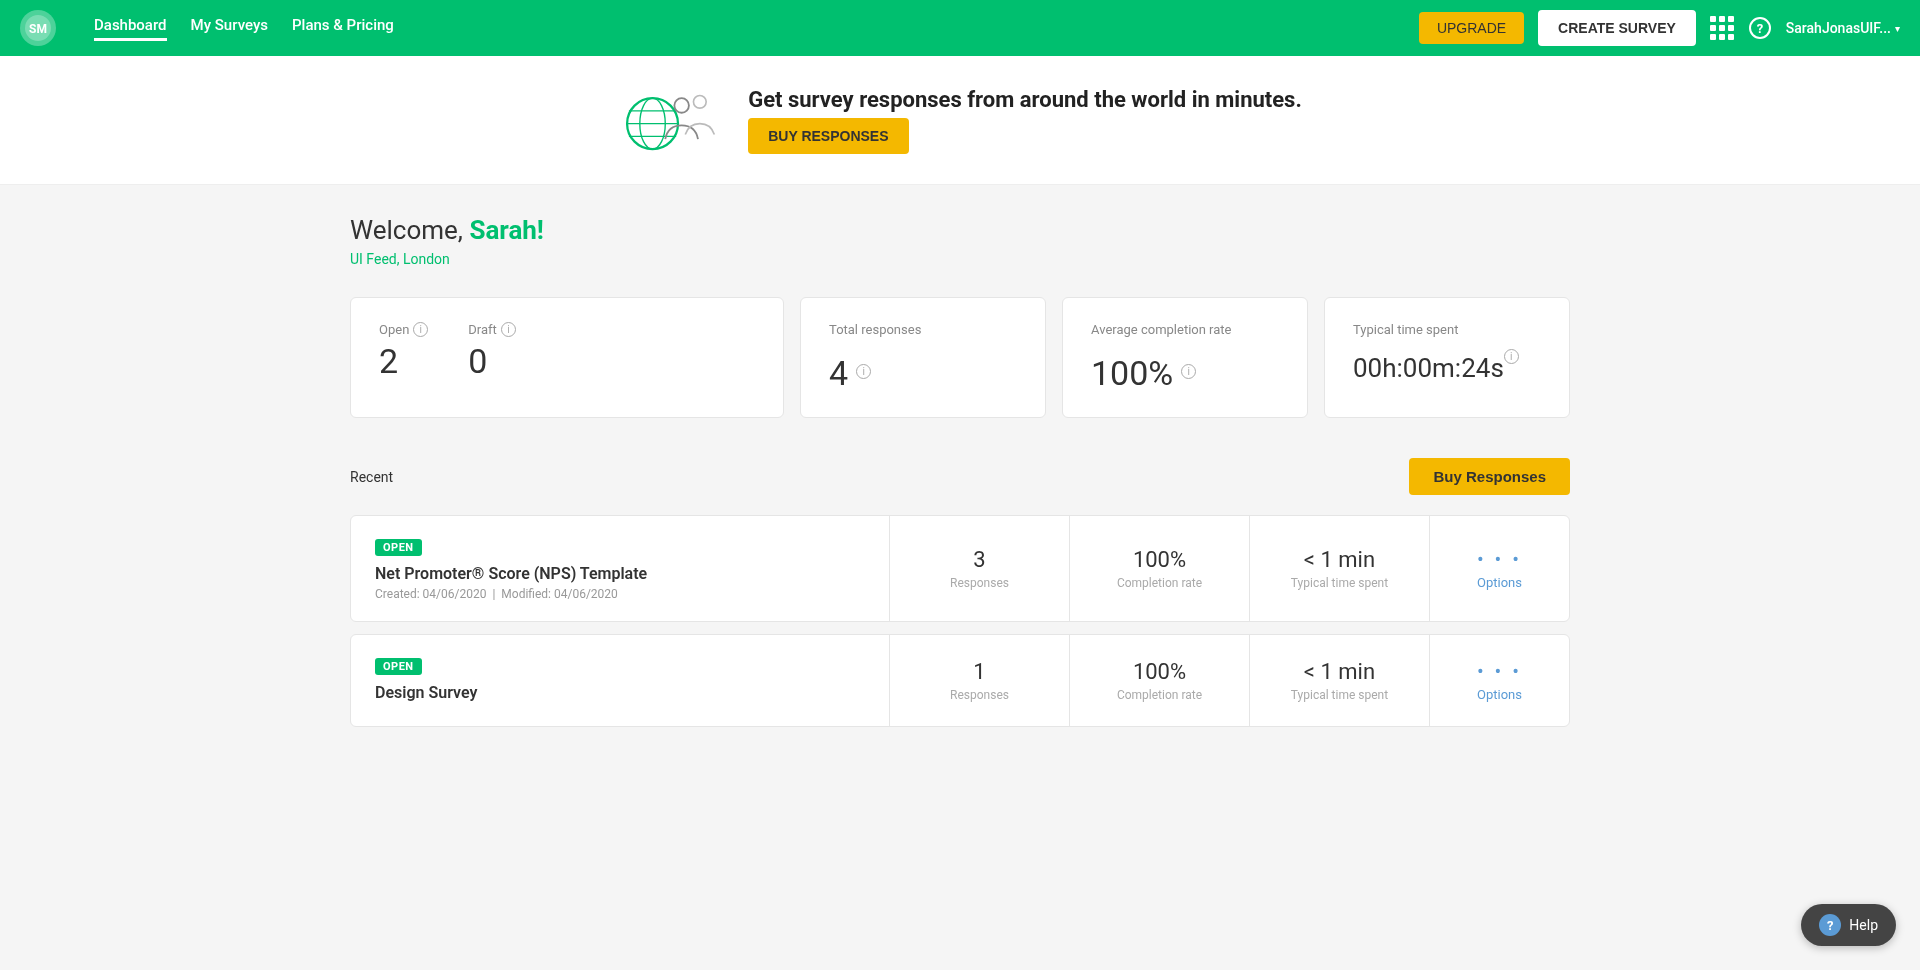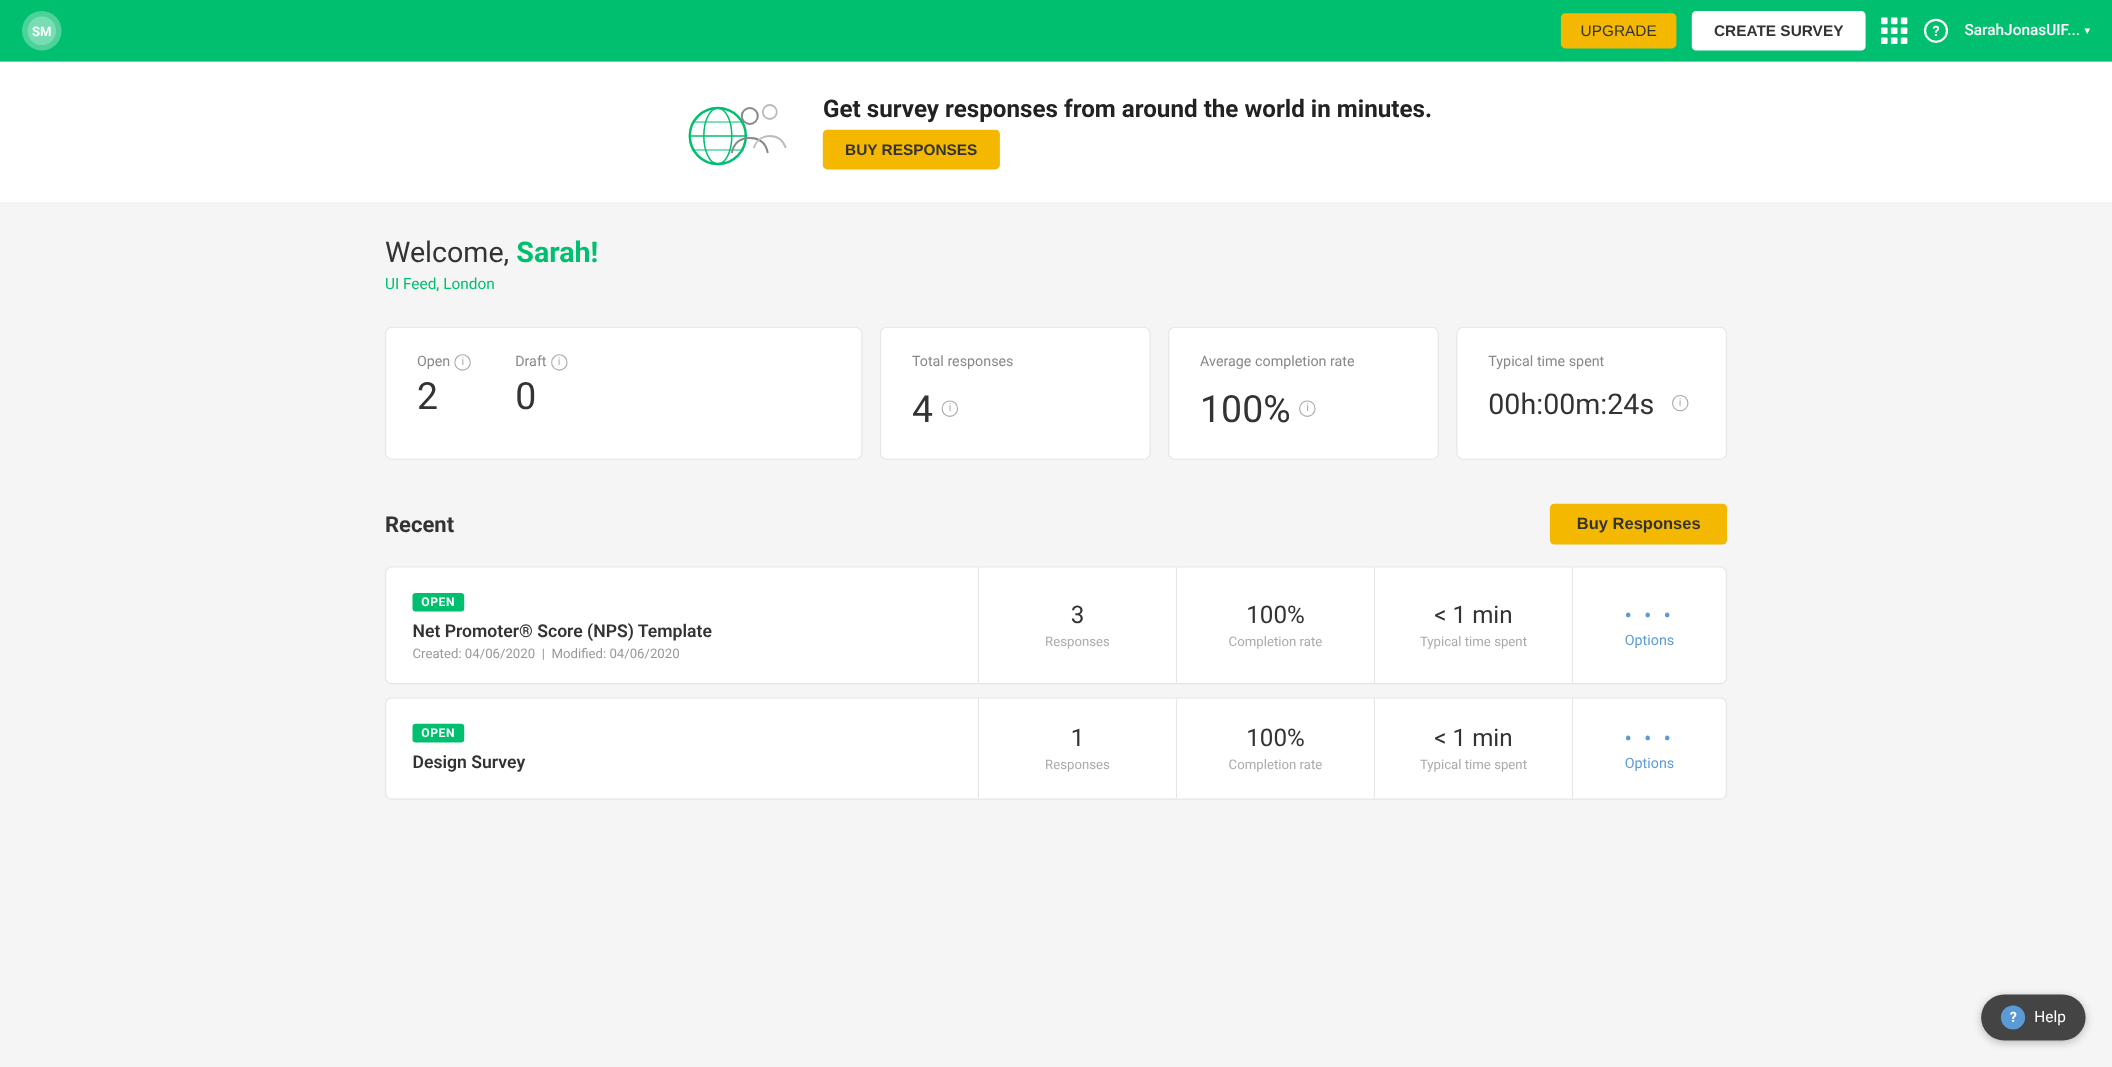--- a/index.html
+++ b/index.html
@@ -101,21 +101,21 @@
       display: inline-flex; align-items: center; justify-content: center;
       width: 15px; height: 15px; border-radius: 50%; border: 1px solid #aaa;
       font-size: 10px; color: #aaa; cursor: pointer; flex-shrink: 0;
     }
 
     
     .recent-header {
       display: flex; align-items: center; justify-content: space-between;
       margin-bottom: 20px;
     }
-    .recent-title { font-size: 20px; font-weight: 700; color: #333; }
+    .recent-title { font-size: 14px; font-weight: 400; color: #333; }
     .btn-buy-responses-2 {
       background: #f4b800; color: #333; border: none; border-radius: 4px;
       padding: 10px 24px; font-size: 15px; font-weight: 700; cursor: pointer;
     }
 
     
     .survey-card {
       background: white; border-radius: 6px; border: 1px solid #e5e5e5;
       margin-bottom: 12px; display: flex; align-items: stretch;
     }
@@ -163,20 +163,25 @@
   </style>
 </head>
 <body>
 
 <nav class="navbar">
   <div class="navbar-logo">
     <svg width="30" height="30" viewBox="0 0 30 30">
       <circle cx="15" cy="15" r="13" fill="rgba(255,255,255,0.25)"></circle>
       <text x="15" y="20" text-anchor="middle" fill="white" font-size="12" font-weight="bold">SM</text>
     </svg>
+  </div>
+  <div class="nav-links">
+    <a class="nav-link active">Dashboard</a>
+    <a class="nav-link">My Surveys</a>
+    <a class="nav-link">Plans &amp; Pricing</a>
   </div>
   <div class="navbar-right">
     <button class="btn-upgrade">UPGRADE</button>
     <button class="btn-create-survey">CREATE SURVEY</button>
     <div class="grid-icon">
       <div class="grid-dot"></div>
         <div class="grid-dot"></div>
         <div class="grid-dot"></div>
       <div class="grid-dot"></div>
         <div class="grid-dot"></div>
@@ -268,21 +273,21 @@
       <div style="display:flex;align-items:center;gap:8px;">
         <div class="stat-value">100%</div>
         <span class="info-icon">i</span>
       </div>
     </div>
 
     <div class="stat-card">
       <div class="stat-label">
         <span>Typical time spent</span>
       </div>
-      <div style="display:flex;align-items:center;gap:16px;">
+      <div style="display:flex;gap:0;">
         <div class="stat-value" style="font-size:26px;">00h:00m:24s</div>
         <span class="info-icon">i</span>
       </div>
     </div>
   </div>
 
   <div class="recent-header">
     <h2 class="recent-title">Recent</h2>
     <button class="btn-buy-responses-2">Buy Responses</button>
   </div>

